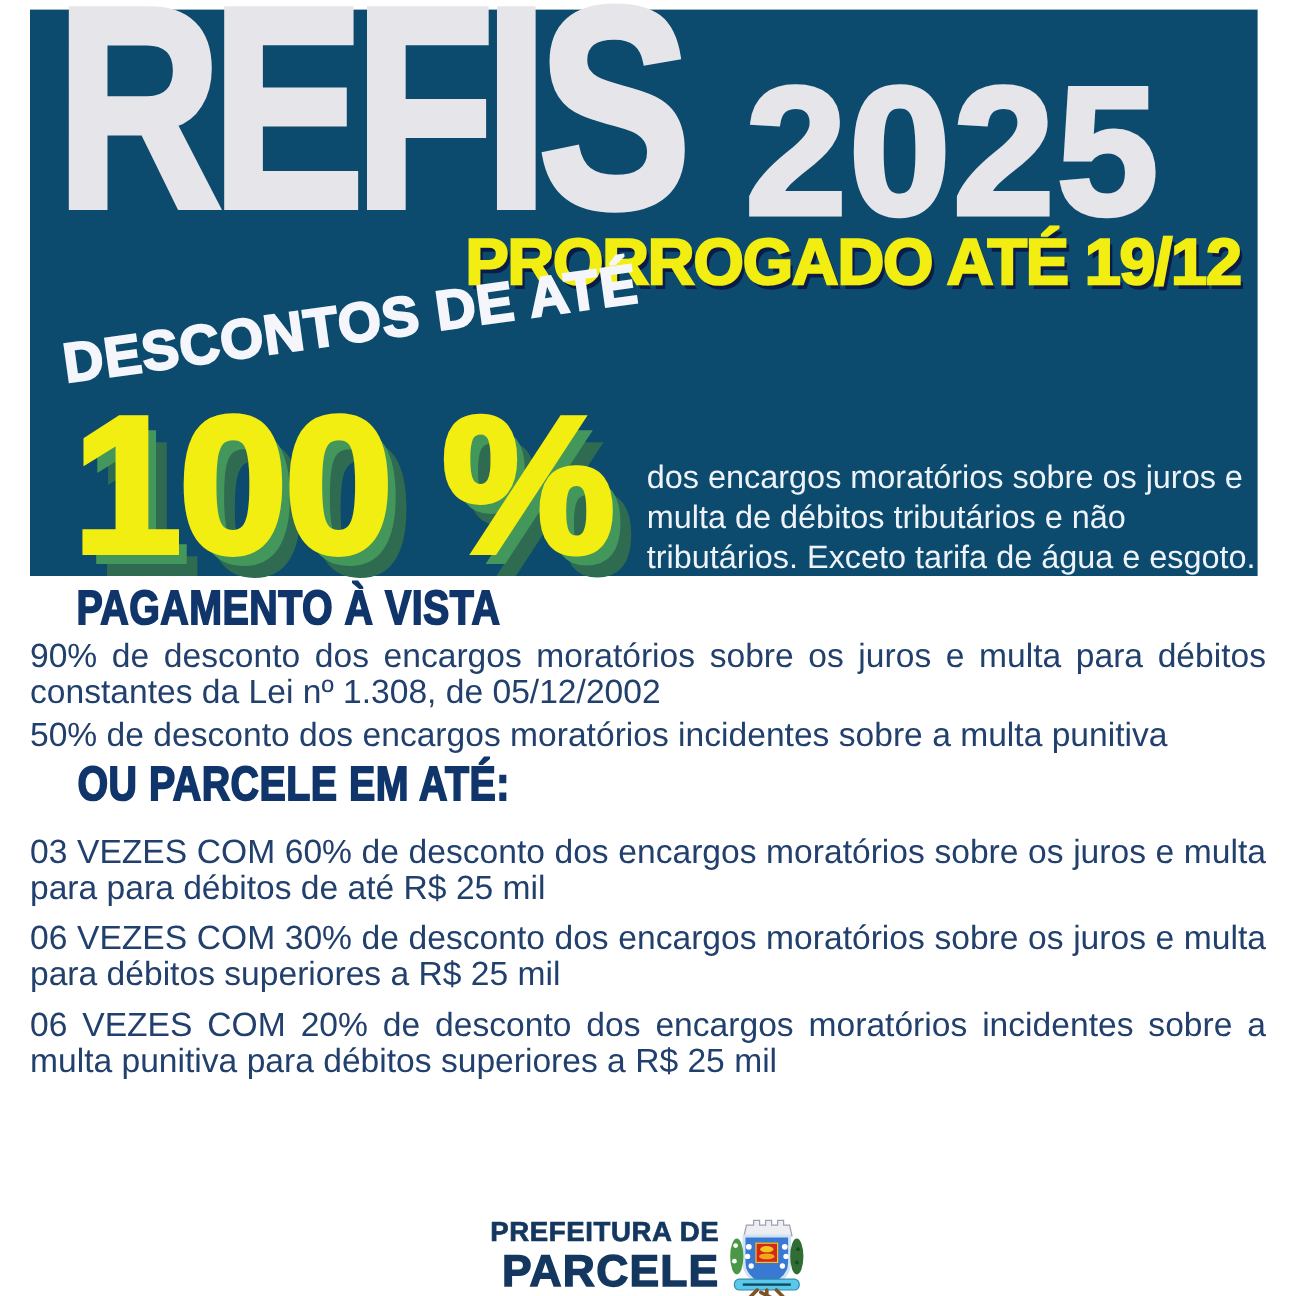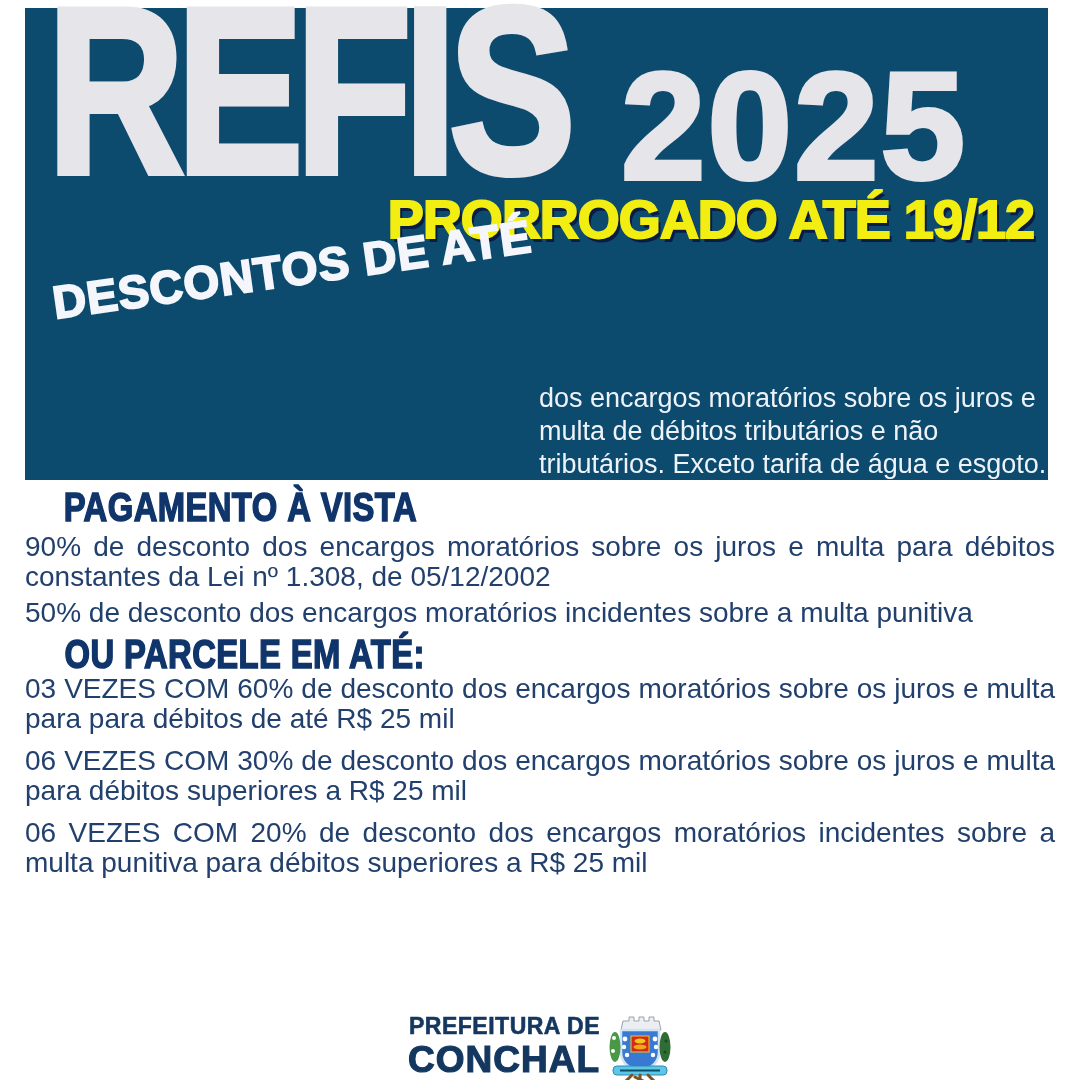--- a/index.html
+++ b/index.html
@@ -56,21 +56,21 @@
     color:#22406d;font-size:28px;line-height:30px;
   }
   .sec-heading{
     text-align:left;color:#10356b;font-size:40px;line-height:40px;
     font-weight:bold;margin:0 0 5px 0;white-space:nowrap;
   }
   .sec-heading .condense{
     display:inline-block;transform:scaleX(0.82);transform-origin:center;
     -webkit-text-stroke:1.5px #10356b;letter-spacing:0.5px;
   }
-  .sec-heading.second{margin:4px 0 0 0;}
+  .sec-heading.second{margin:4px 0 21px 0;}
   .content p{margin:0 0 6px 0;text-align:justify;}
   .content p.single{text-align:left;}
   .content p.item{margin-bottom:12px;}
   .content p:last-child{margin-bottom:0;}
   
   .footer{
     position:absolute;left:0;right:0;bottom:0;height:72px;
     display:flex;align-items:flex-end;justify-content:center;
   }
   .brand{
@@ -89,20 +89,21 @@
 </head>
 <body>
 
 <div class="stage">
 
   <div class="panel">
     <div class="refis">REFIS</div>
     <div class="year">2025</div>
     <div class="prorrogado">PRORROGADO ATÉ 19/12</div>
     <div class="discount-label">DESCONTOS DE ATÉ</div>
+    <div class="discount-value">100 %</div>
     <div class="sidenote">dos encargos moratórios sobre os juros e multa de débitos tributários e não tributários. Exceto tarifa de água e esgoto.</div>
   </div>
 
   <div class="content">
     <div class="sec-heading">
       <span class="condense">PAGAMENTO À VISTA</span>
     </div>
     <p>90% de desconto dos encargos  moratórios sobre os juros e multa para débitos constantes da Lei nº 1.308, de 05/12/2002</p>
     <p>50% de desconto  dos encargos moratórios incidentes sobre a multa punitiva</p>
 
@@ -110,21 +111,21 @@
       <span class="condense">OU PARCELE EM ATÉ:</span>
     </div>
     <p class="item">03 VEZES COM 60% de desconto dos encargos moratórios sobre os juros e multa para para débitos de até R$ 25 mil</p>
     <p class="item">06 VEZES COM 30% de desconto dos encargos moratórios sobre os juros e multa para débitos superiores a R$ 25 mil</p>
     <p class="item">06 VEZES COM 20% de desconto dos encargos moratórios incidentes sobre a multa punitiva para débitos superiores a R$ 25 mil</p>
   </div>
 
   <div class="footer">
     <div class="brand">
       <div class="brand-top">PREFEITURA DE</div>
-      <div class="brand-bottom">CONCHAL</div>
+      <div class="brand-bottom">PARCELE</div>
     </div>
     <svg class="crest" width="64" height="70" viewBox="0 0 64 70">
 
       <g stroke="#9aa0ac" stroke-width="1" fill="#eceef2">
         <path d="M13 16 L15 7 h6 v-4 h5 v4 h5 v-4 h5 v4 h5 v-4 h5 v4 h5 l2 9 z"></path>
       </g>
 
       <path d="M13 16 h38 v22 q0 14 -19 20 q-19 -6 -19 -20 z" fill="#3a79d2" stroke="#cfe3f5" stroke-width="2.5"></path>
 
       <rect x="23" y="22" width="18" height="16" fill="#d5281c" stroke="#f2c51d" stroke-width="1"></rect>

